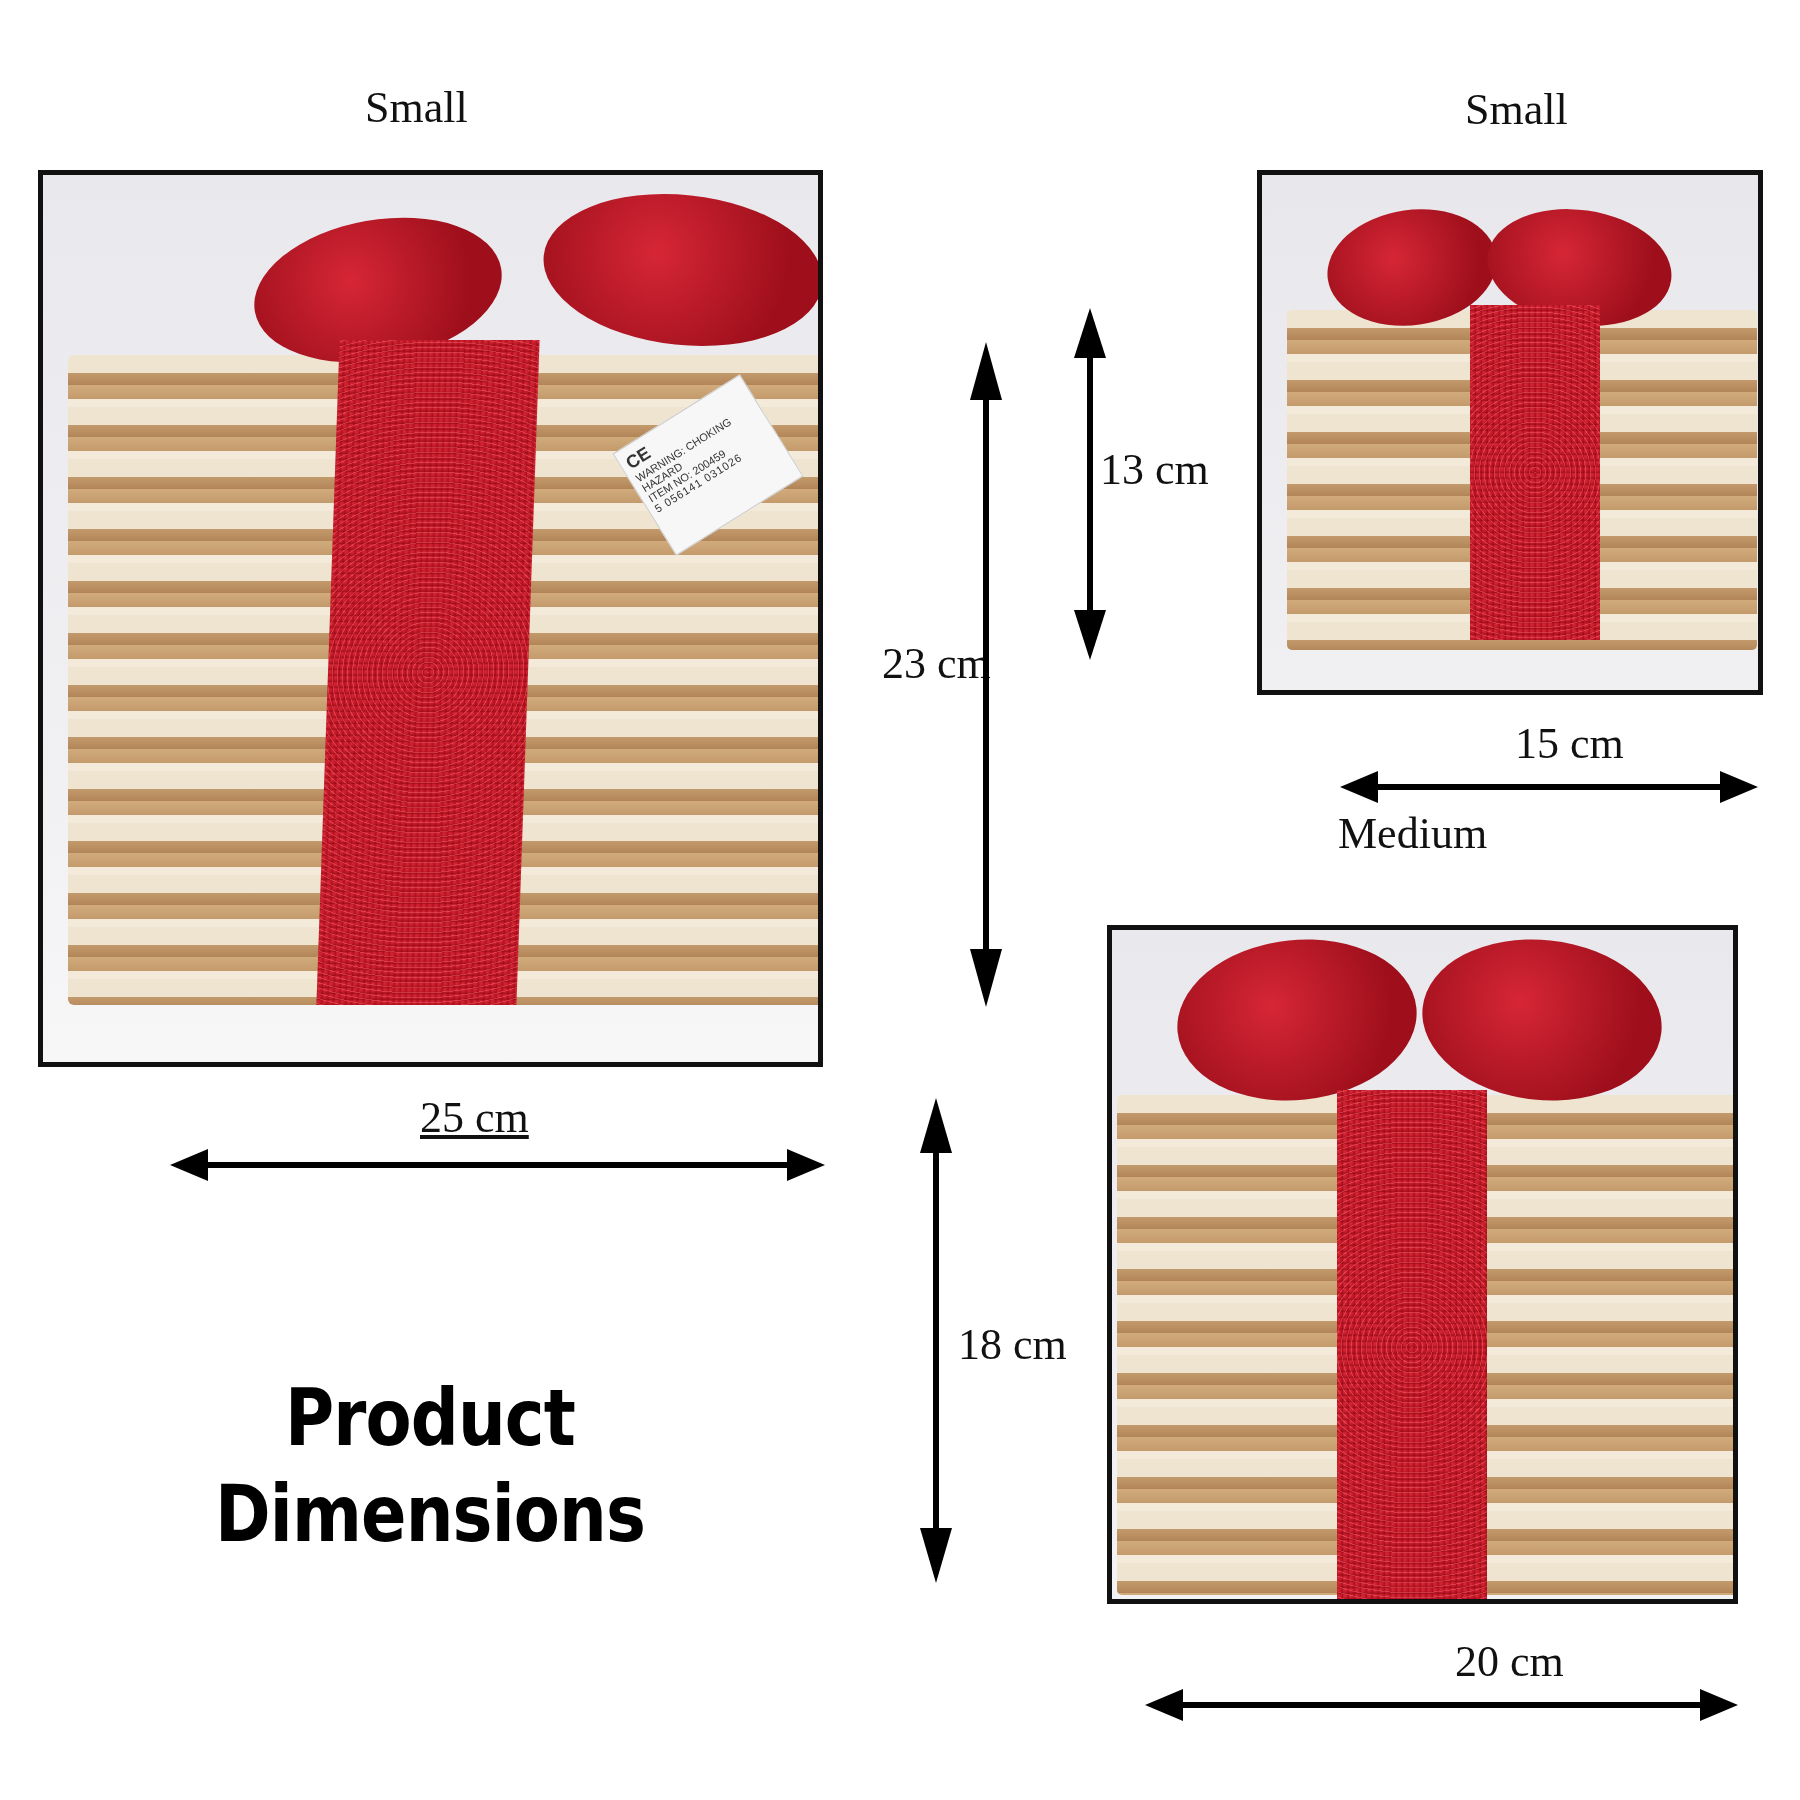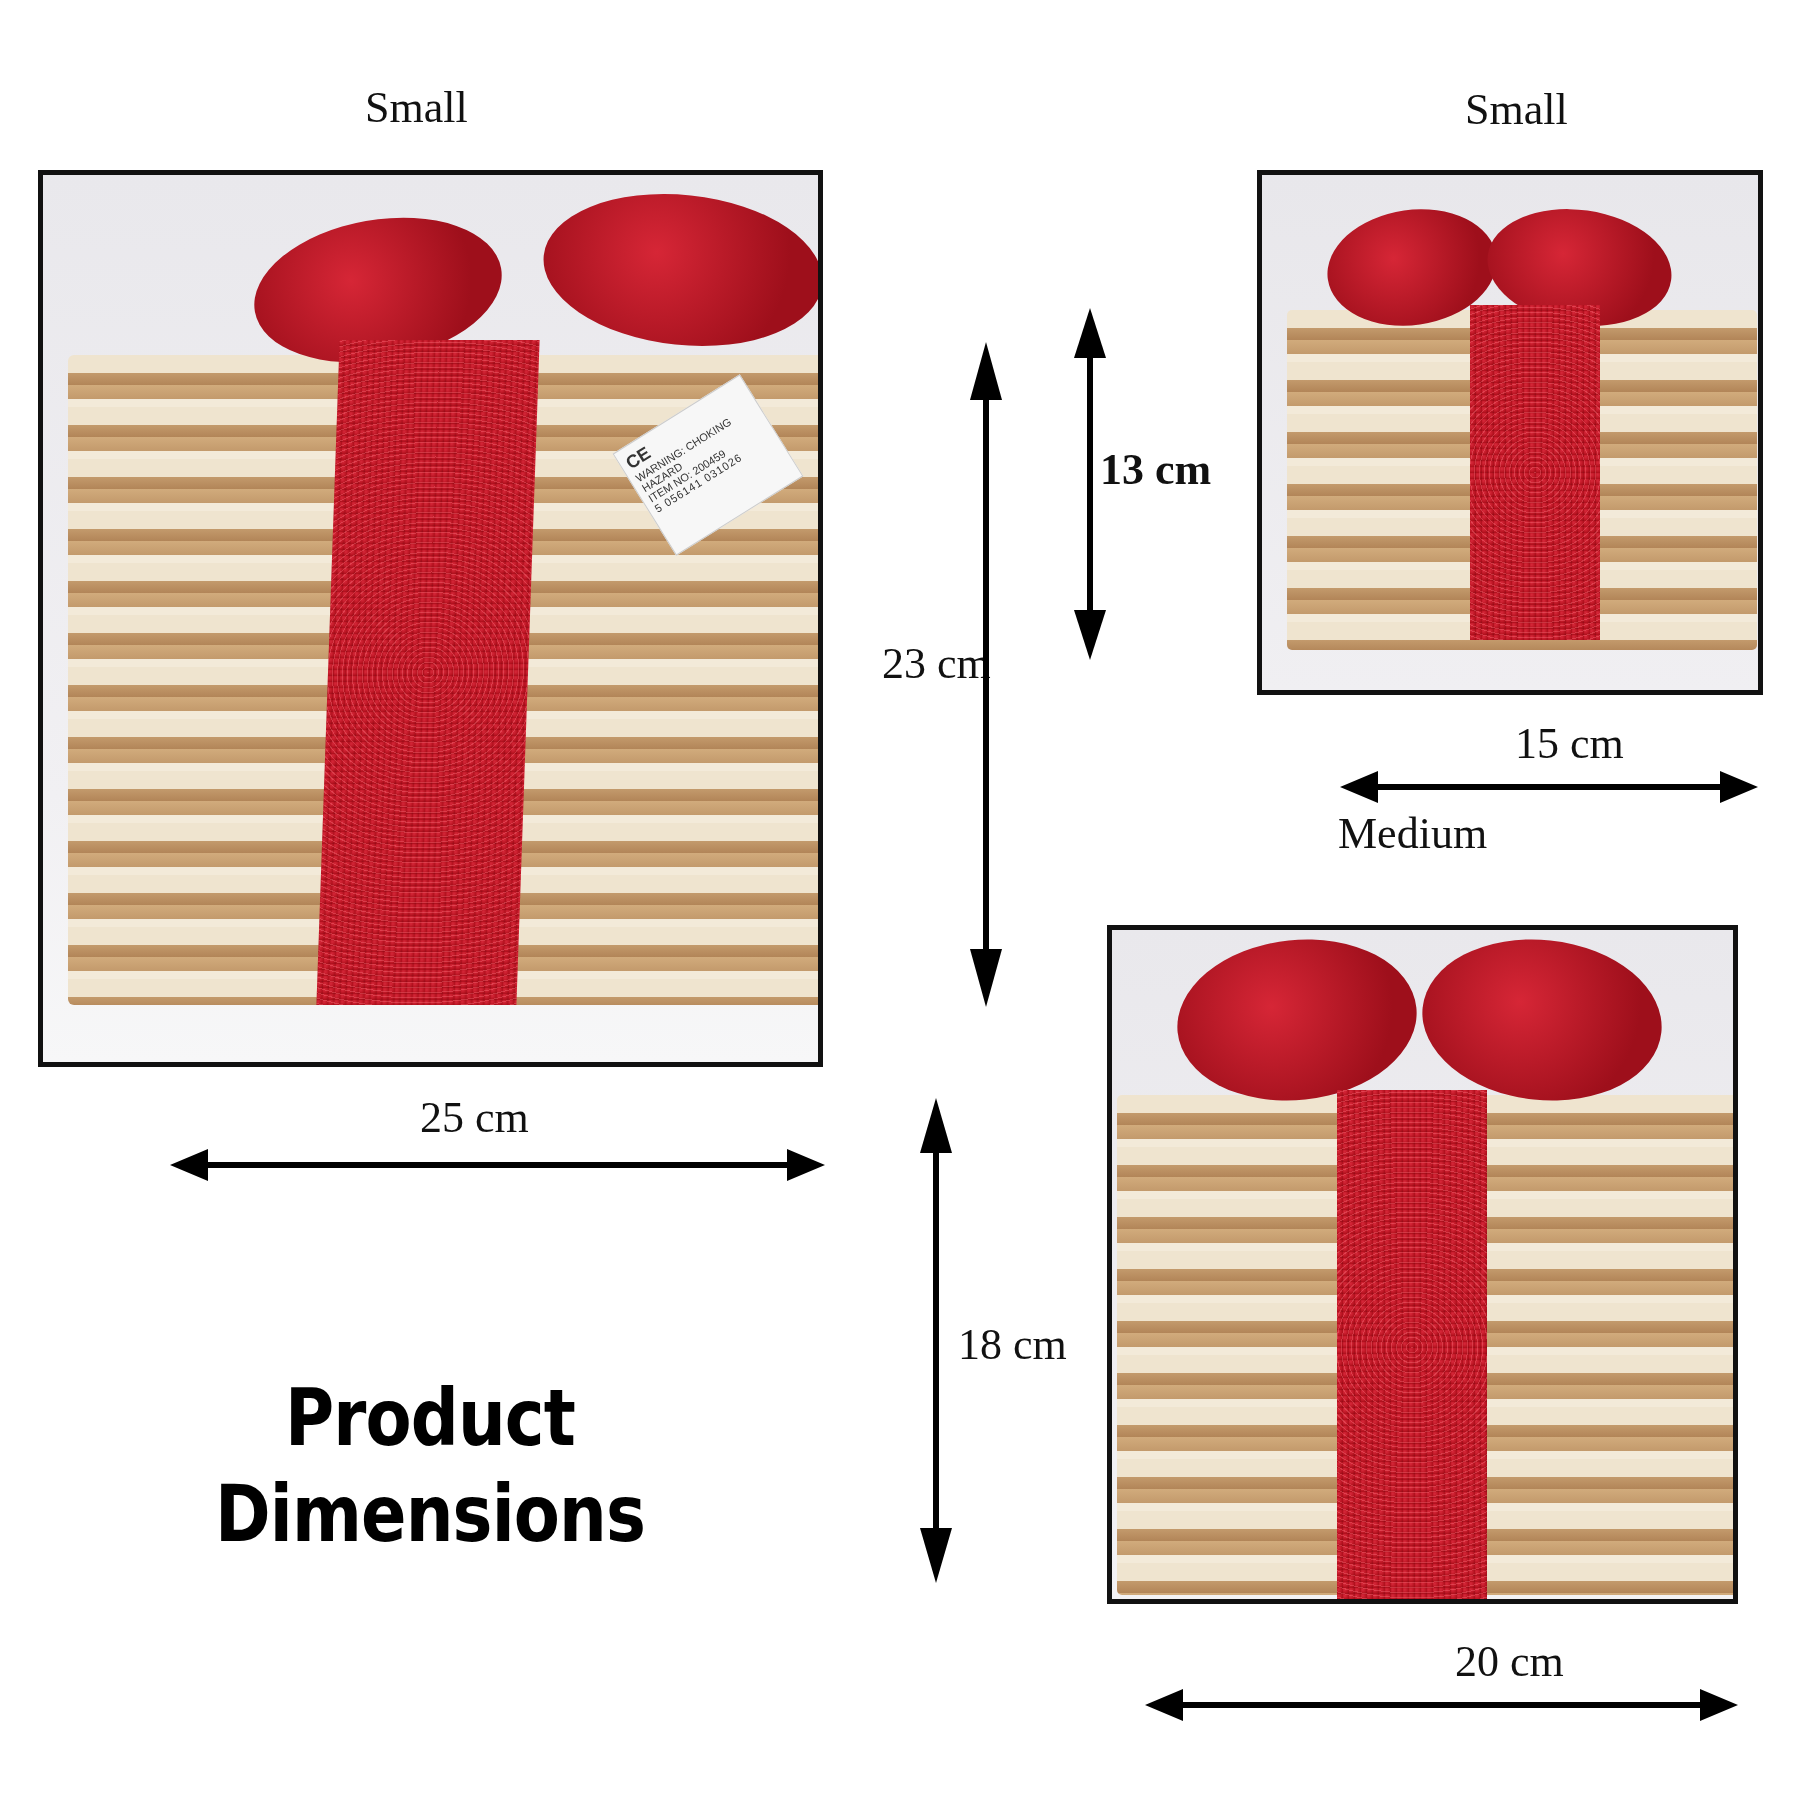--- a/index.html
+++ b/index.html
@@ -27,21 +27,21 @@
   <div class="bow" style="left:210px;top:45px;width:250px;height:140px;transform:rotate(-10deg);"></div>
   <div class="bow" style="left:500px;top:20px;width:280px;height:150px;transform:rotate(6deg);"></div>
   <div class="ribbon" style="left:285px;top:165px;width:200px;height:665px;transform:skewX(-2deg);"></div>
   <div class="tag" style="left:590px;top:230px;width:150px;height:120px;">
     <div class="ce">CE</div>
     <div>WARNING: CHOKING HAZARD</div>
     <div>ITEM NO: 200459</div>
     <div style="letter-spacing:1px;">5 056141 031026</div>
   </div>
 </div>
-<div class="label" style="left:420px;top:1092px;">25 cm</div>
+<div class="label" style="left:420px;top:1092px;text-decoration:underline;">25 cm</div>
 <svg class="arrow" style="left:170px;top:1145px;" width="655" height="40">
   <line x1="30" y1="20" x2="625" y2="20" stroke="#000" stroke-width="6"></line>
   <polygon points="0,20 38,4 38,36" fill="#000"></polygon>
   <polygon points="655,20 617,4 617,36" fill="#000"></polygon>
 </svg>
 <div class="label" style="left:842px;top:638px;margin-left:40px;">23 cm</div>
 <svg class="arrow" style="left:966px;top:342px;" width="40" height="665">
   <line x1="20" y1="30" x2="20" y2="635" stroke="#000" stroke-width="6"></line>
   <polygon points="20,0 4,58 36,58" fill="#000"></polygon>
   <polygon points="20,665 4,607 36,607" fill="#000"></polygon>
@@ -54,21 +54,21 @@
   <div class="bow" style="left:65px;top:35px;width:170px;height:115px;transform:rotate(-8deg);"></div>
   <div class="bow" style="left:225px;top:35px;width:185px;height:115px;transform:rotate(8deg);"></div>
   <div class="ribbon" style="left:208px;top:130px;width:130px;height:335px;"></div>
 </div>
 <div class="label" style="left:1515px;top:718px;">15 cm</div>
 <svg class="arrow" style="left:1340px;top:767px;" width="418" height="40">
   <line x1="30" y1="20" x2="388" y2="20" stroke="#000" stroke-width="6"></line>
   <polygon points="0,20 38,4 38,36" fill="#000"></polygon>
   <polygon points="418,20 380,4 380,36" fill="#000"></polygon>
 </svg>
-<div class="label" style="left:1100px;top:444px;font-weight:bold;">13 cm</div>
+<div class="label" style="left:1100px;top:444px;">13 cm</div>
 <svg class="arrow" style="left:1070px;top:308px;" width="40" height="352">
   <line x1="20" y1="30" x2="20" y2="322" stroke="#000" stroke-width="6"></line>
   <polygon points="20,0 4,50 36,50" fill="#000"></polygon>
   <polygon points="20,352 4,302 36,302" fill="#000"></polygon>
 </svg>
 
 <div class="label" style="left:1338px;top:808px;">Medium</div>
 <div class="frame" style="left:1107px;top:925px;width:631px;height:679px;">
   <div class="photo" style="background:linear-gradient(180deg,#e9e8ec 0%,#f3f2f5 100%);"></div>
   <div class="wicker" style="left:5px;top:165px;width:620px;height:500px;border-radius:5px;"></div>

